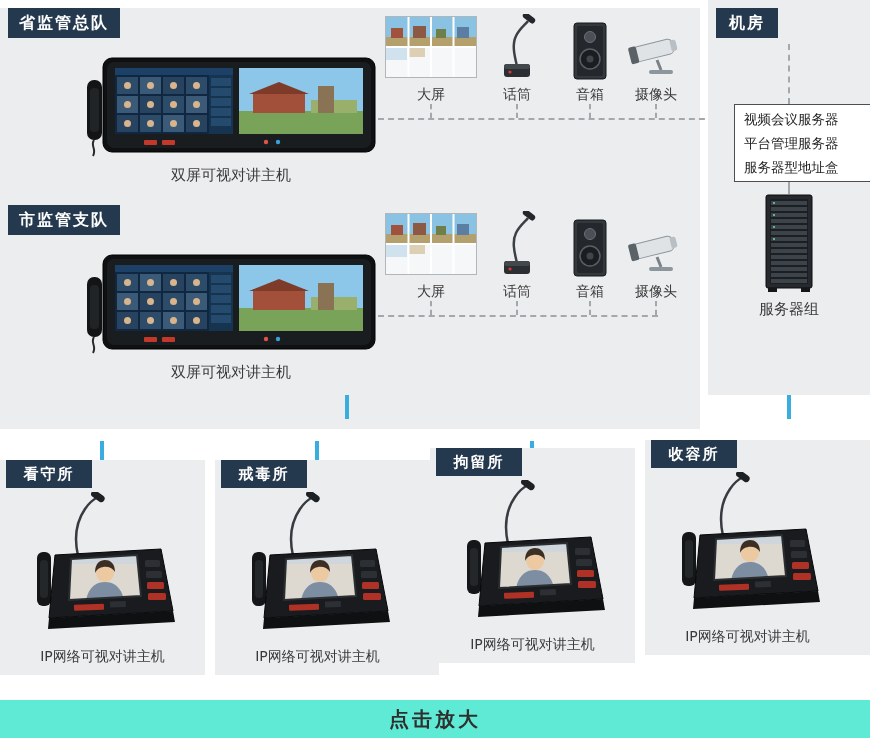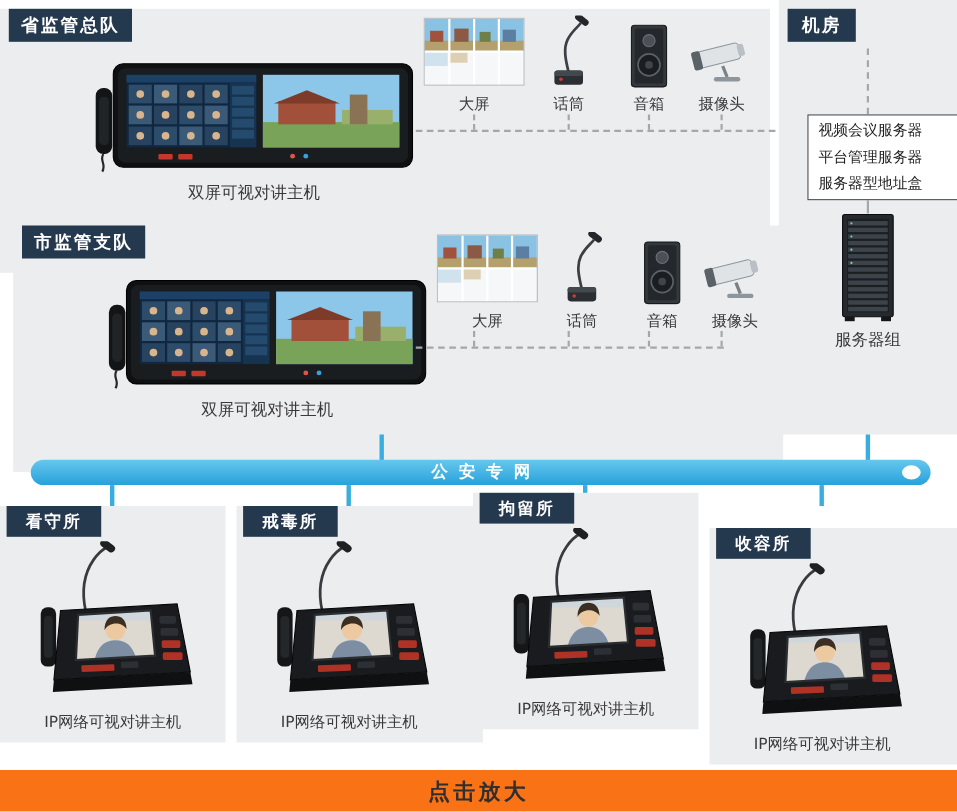--- a/index.html
+++ b/index.html
@@ -13,21 +13,21 @@
   .caption{color:#3a3a3a;text-align:center;}
   .plabel{color:#3a3a3a;font-size:14px;text-align:center;}
   .dash-v{position:absolute;width:0;border-left:2px dashed #a3a8ad;}
   .dash-h{position:absolute;height:0;border-top:2px dashed #a3a8ad;}
   .blue-v{position:absolute;width:4px;background:#39aede;}
   .netbar{position:absolute;left:28px;top:418px;width:818px;height:23px;border-radius:12px;
           background:linear-gradient(180deg,#66c7ee,#27a1da);display:flex;align-items:center;justify-content:center;
           color:#ffffff;font-size:15px;font-weight:bold;letter-spacing:10px;text-indent:10px;}
   .net-dot{position:absolute;right:9px;top:5px;width:17px;height:13px;border-radius:50%;background:#fdfdfd;}
   .notebox{background:#ffffff;border:1px solid #4a4f54;font-size:13.5px;line-height:24px;color:#1f1f1f;padding:2px 0 2px 9px;}
-  .footer{position:absolute;left:0;top:700px;width:870px;height:38px;background:#f97316;display:flex;align-items:center;justify-content:center;}
+  .footer{position:absolute;left:0;top:700px;width:870px;height:38px;background:#5eead4;display:flex;align-items:center;justify-content:center;}
   .footer-btn{font-size:20px;font-weight:bold;color:#2f2f2f;letter-spacing:3px;cursor:pointer;}
   svg.dev{position:absolute;overflow:visible;}
 </style>
 </head>
 <body>
 
 <div class="canvas">
 
   <svg style="position:absolute;width:0;height:0">
     <defs>
@@ -219,21 +219,21 @@
     <div class="plabel" style="left:560px;top:78px;width:60px;">音箱</div>
     <div class="plabel" style="left:624px;top:78px;width:64px;">摄像头</div>
   </section>
 
   <div class="dash-v" style="left:430px;top:104px;height:14px;"></div>
   <div class="dash-v" style="left:516px;top:104px;height:14px;"></div>
   <div class="dash-v" style="left:589px;top:104px;height:14px;"></div>
   <div class="dash-v" style="left:655px;top:104px;height:14px;"></div>
   <div class="dash-h" style="left:378px;top:118px;width:357px;"></div>
 
-  <section class="panel" style="left:12px;top:205px;width:700px;height:224px;">
+  <section class="panel" style="left:0;top:205px;width:700px;height:224px;">
     <div class="tab tab-lg" style="left:8px;top:0;width:112px;height:30px;">
       <span>市监管支队</span>
     </div>
     <svg class="dev" style="left:86px;top:48px;width:290px;height:104px;">
         <use href="#sym-dualscreen"></use>
       </svg>
     <div class="caption" style="left:116px;top:158px;width:230px;font-size:15px;">双屏可视对讲主机</div>
     <svg class="dev" style="left:385px;top:8px;width:92px;height:62px;">
         <use href="#sym-videowall"></use>
       </svg>
@@ -271,24 +271,20 @@
     <div class="dash-v" style="left:80px;top:182px;height:12px;"></div>
     <svg class="dev" style="left:51px;top:194px;width:60px;height:100px;">
         <use href="#sym-server"></use>
       </svg>
     <div class="caption" style="left:31px;top:300px;width:100px;font-size:15px;">服务器组</div>
   </section>
 
   <div class="blue-v" style="left:345px;top:395px;height:24px;"></div>
   <div class="blue-v" style="left:787px;top:395px;height:24px;"></div>
 
-  <div class="netbar">
-    <span>公安专网</span>
-    <span class="net-dot"></span>
-  </div>
 
   <div class="blue-v" style="left:100px;top:441px;height:19px;"></div>
   <div class="blue-v" style="left:315px;top:441px;height:19px;"></div>
   <div class="blue-v" style="left:530px;top:441px;height:19px;"></div>
   <div class="blue-v" style="left:745px;top:441px;height:19px;"></div>
 
   <section class="panel" style="left:0;top:460px;width:205px;height:215px;">
     <div class="tab tab-sm" style="left:6px;top:0;width:86px;height:28px;">
       <span>看守所</span>
     </div>
@@ -311,21 +307,21 @@
   <section class="panel" style="left:430px;top:448px;width:205px;height:215px;">
     <div class="tab tab-sm" style="left:6px;top:0;width:86px;height:28px;">
       <span>拘留所</span>
     </div>
     <svg class="dev" style="left:28px;top:32px;width:150px;height:148px;">
         <use href="#sym-ipphone"></use>
       </svg>
     <div class="caption" style="left:8px;top:188px;width:189px;font-size:14px;">IP网络可视对讲主机</div>
   </section>
 
-  <section class="panel" style="left:645px;top:480px;width:226px;height:215px;">
+  <section class="panel" style="left:645px;top:440px;width:226px;height:215px;">
     <div class="tab tab-sm" style="left:6px;top:0;width:86px;height:28px;">
       <span>收容所</span>
     </div>
     <svg class="dev" style="left:28px;top:32px;width:150px;height:148px;">
         <use href="#sym-ipphone"></use>
       </svg>
     <div class="caption" style="left:8px;top:188px;width:189px;font-size:14px;">IP网络可视对讲主机</div>
   </section>
 
   <div class="footer">

